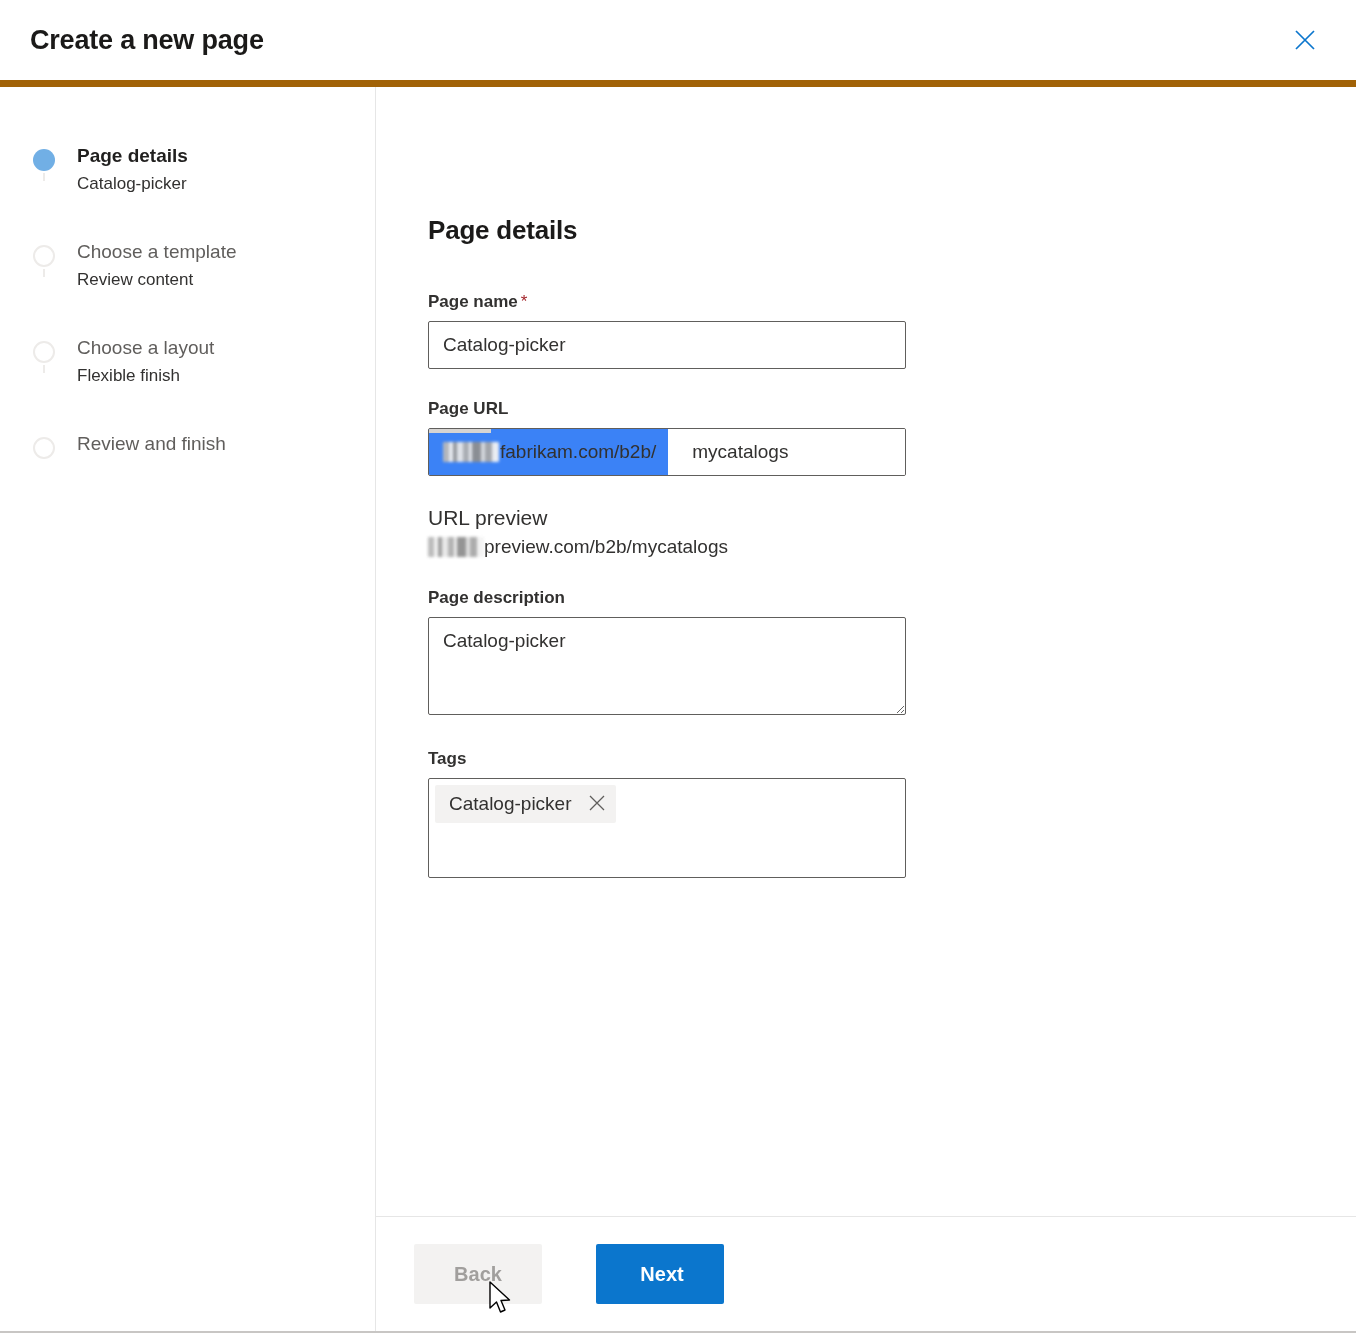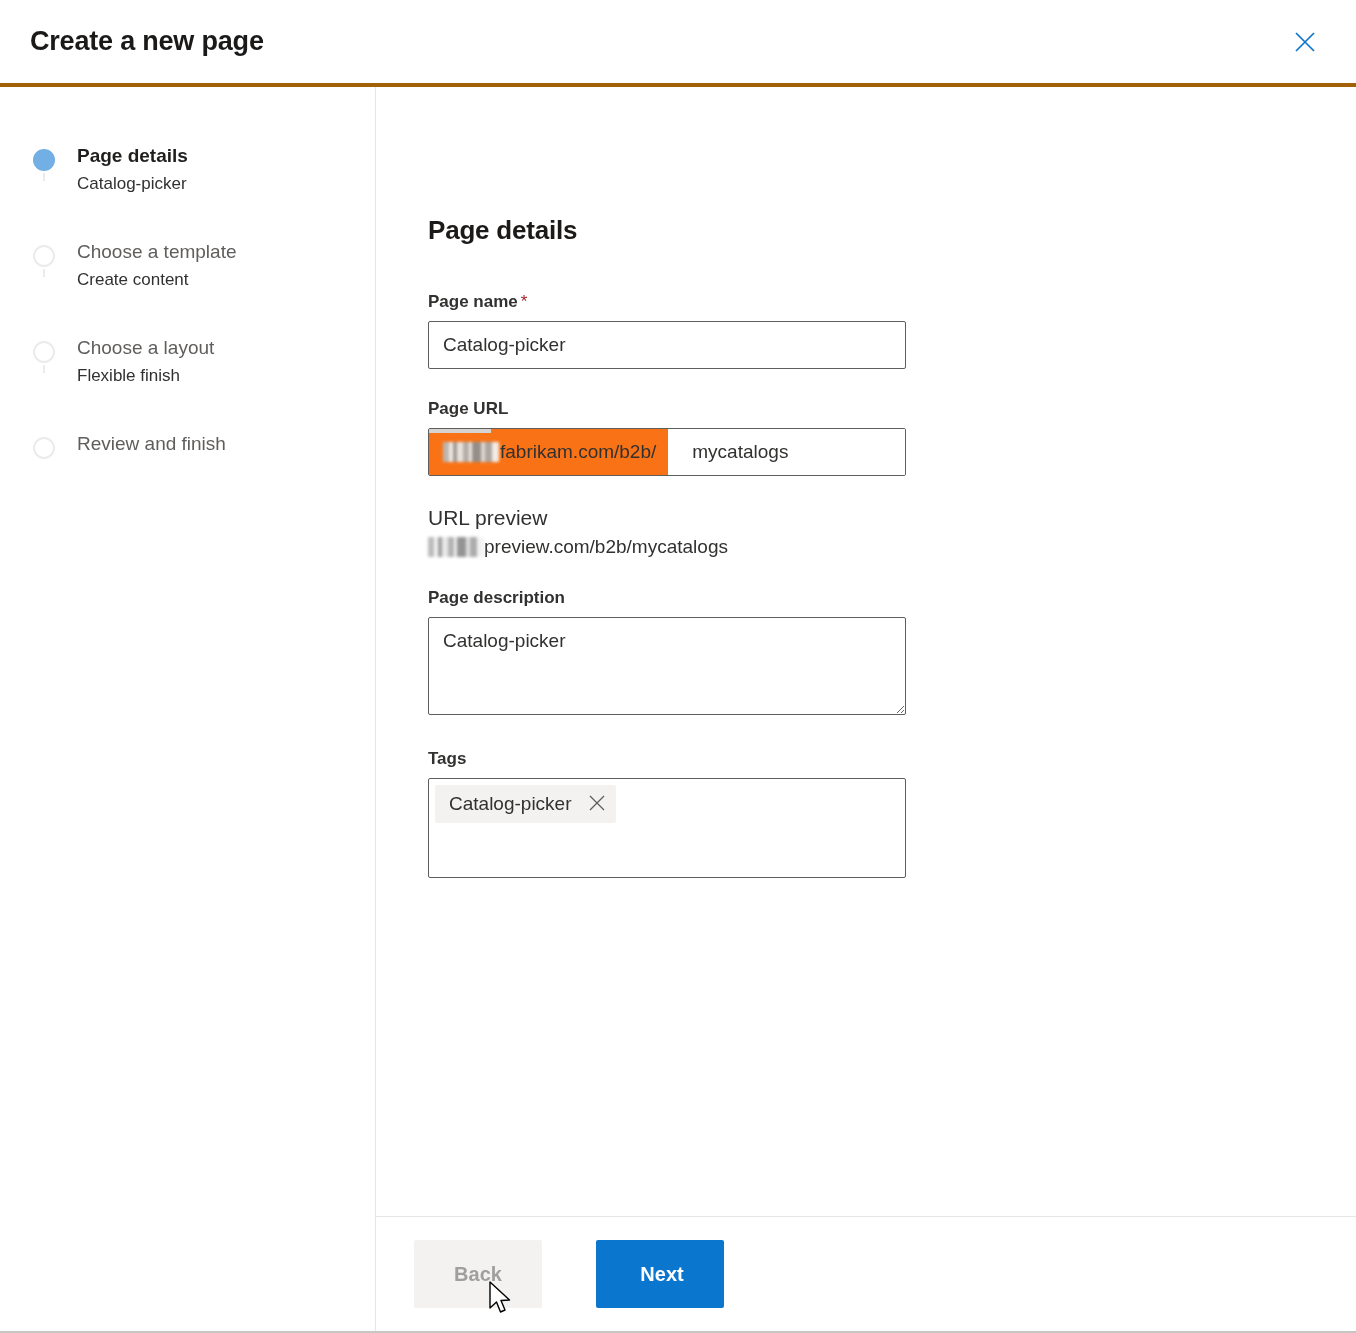--- a/index.html
+++ b/index.html
@@ -23,21 +23,21 @@
     flex-direction: column;
     background: #ffffff;
     border-bottom: 2px solid #c8c6c4;
     box-sizing: border-box;
   }
 
   
   .header {
     height: 87px;
     flex: 0 0 87px;
-    border-bottom: 4px solid #a16207;
+    border-bottom: 7px solid #a16207;
     display: flex;
     align-items: center;
     justify-content: space-between;
     box-sizing: border-box;
     padding: 0 28px 0 30px;
   }
   .header-title {
     font-size: 27px;
     font-weight: bold;
     letter-spacing: -0.2px;
@@ -188,21 +188,21 @@
     height: 48px;
     box-sizing: border-box;
     border: 1px solid #605e5c;
     border-radius: 2px;
     display: flex;
     align-items: stretch;
     overflow: hidden;
     background: #ffffff;
   }
   .url-prefix {
-    background: #f97316;
+    background: #3b82f6;
     display: flex;
     align-items: center;
     padding: 0 12px 0 14px;
     font-size: 19px;
     color: #323130;
     white-space: nowrap;
     position: relative;
   }
   .url-prefix::before {
     content: "";
@@ -311,21 +311,21 @@
     flex: 0 0 115px;
     height: 115px;
     border-top: 1px solid #e6e6e6;
     box-sizing: border-box;
     display: flex;
     align-items: center;
     padding-left: 38px;
     gap: 54px;
   }
   .btn {
-    height: 68px;
+    height: 60px;
     min-width: 128px;
     font-size: 20px;
     font-family: inherit;
     font-weight: bold;
     border: none;
     border-radius: 2px;
     cursor: pointer;
     padding: 0 20px;
   }
   .btn-back {
@@ -382,21 +382,21 @@
           </div>
         </div>
 
         <div class="step">
           <div class="step-marker">
             <span class="dot inactive"></span>
             <span class="step-line"></span>
           </div>
           <div class="step-text">
             <div class="step-title">Choose a template</div>
-            <div class="step-sub">Create content</div>
+            <div class="step-sub">Review content</div>
           </div>
         </div>
 
         <div class="step">
           <div class="step-marker">
             <span class="dot inactive"></span>
             <span class="step-line"></span>
           </div>
           <div class="step-text">
             <div class="step-title">Choose a layout</div>

